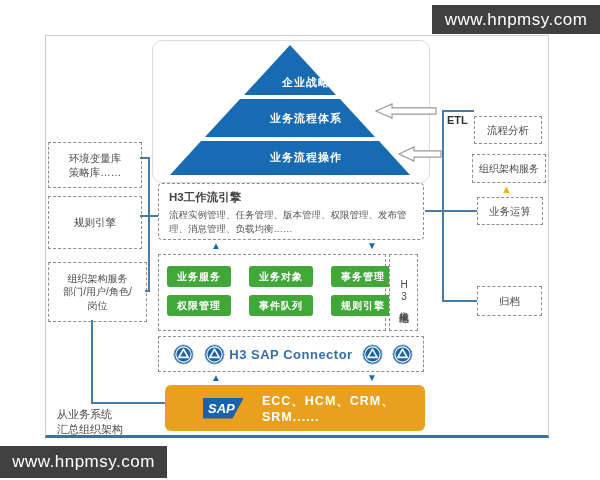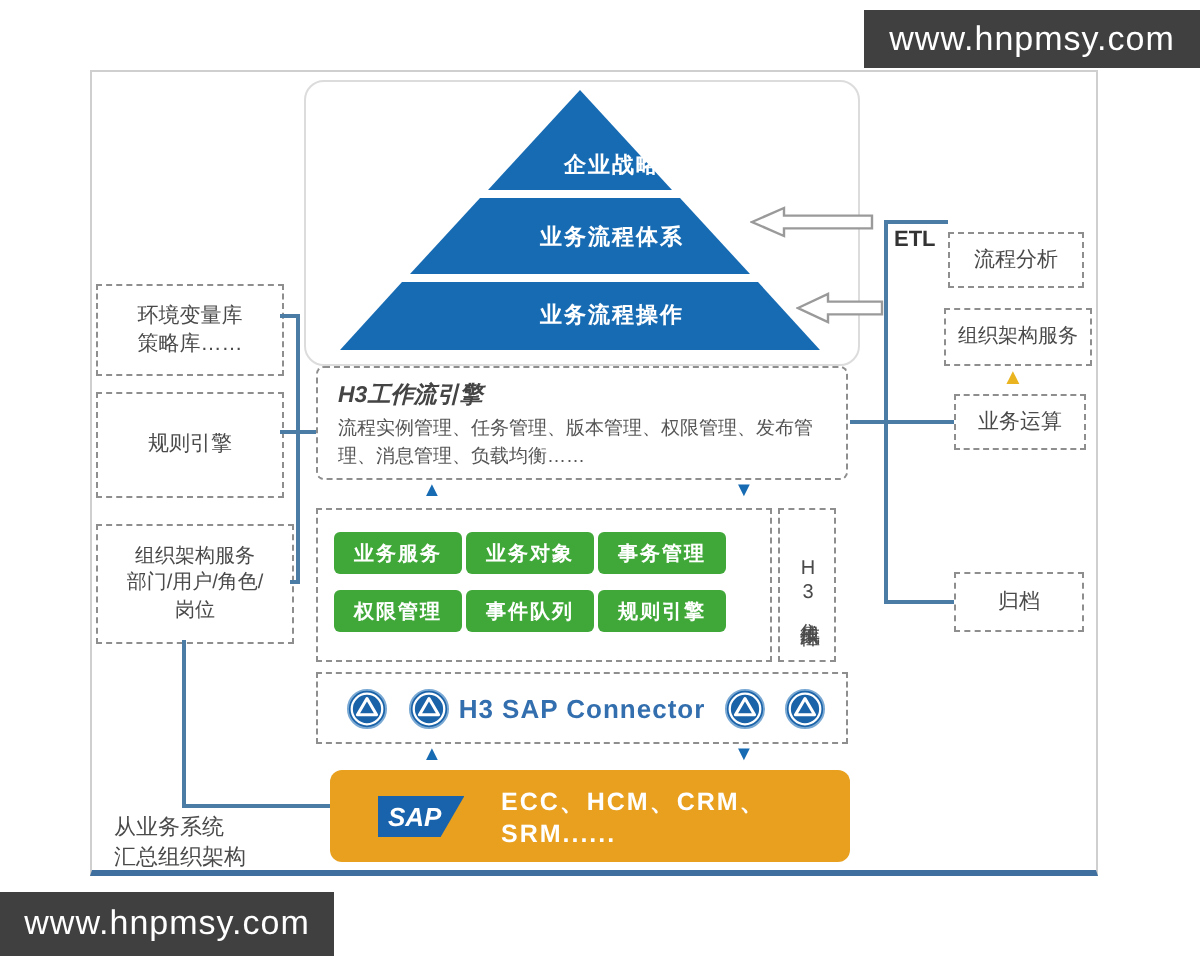--- a/index.html
+++ b/index.html
@@ -26,36 +26,36 @@
   .dashedbox{
     border:1px dashed #8e8e8e;color:#4a4a4a;background:#fff;
     display:flex;align-items:center;justify-content:center;text-align:center;
     white-space:pre-line;line-height:1.35;
   }
   .line{background:#4a7ca6;}
   .tri{color:#176bb3;font-size:10px;line-height:10px;}
   .tri-y{color:#e9b41f;font-size:11px;line-height:11px;}
   .engine{left:158px;top:183px;width:266px;height:57px;border:1px dashed #8e8e8e;border-radius:4px;
     padding:6px 10px;box-sizing:border-box;background:#fff;}
-  .engine .t{font-size:11.5px;font-weight:bold;color:#444;margin-bottom:3px;font-style:italic;}
+  .engine .t{font-size:11.5px;font-weight:bold;color:#444;margin-bottom:3px;}
   .engine .b{font-size:9.5px;color:#555;line-height:1.5;}
   .green-wrap{left:158px;top:254px;width:228px;height:77px;border:1px dashed #8e8e8e;box-sizing:border-box;
-    display:grid;grid-template-columns:repeat(3,64px);grid-auto-rows:21px;gap:8px 2px;
+    display:grid;grid-template-columns:repeat(3,64px);grid-auto-rows:21px;gap:8px 18px;
     padding:11px 0 0 8px;background:#fff;}
   .gcell{background:#3fa838;border-radius:3px;color:#fff;font-size:10px;font-weight:bold;
     display:flex;align-items:center;justify-content:center;letter-spacing:1px;}
   .sidebox{left:389px;top:254px;width:29px;height:77px;border:1px dashed #8e8e8e;box-sizing:border-box;
     display:flex;align-items:center;justify-content:center;background:#fff;}
   .sidebox span{writing-mode:vertical-rl;text-orientation:upright;font-size:10px;color:#4a4a4a;letter-spacing:1px;}
   .connector{left:158px;top:336px;width:266px;height:36px;border:1px dashed #8e8e8e;box-sizing:border-box;background:#fff;}
   .conn-label{position:absolute;left:0;top:0;width:100%;height:100%;display:flex;align-items:center;justify-content:center;
     color:#336fae;font-size:13px;font-weight:600;letter-spacing:0.5px;}
   .conn-icon{position:absolute;top:7px;width:21px;height:21px;}
   .sapbar{left:165px;top:385px;width:260px;height:46px;background:#e8a01e;border-radius:6px;
-    display:flex;align-items:center;padding-left:24px;box-sizing:border-box;gap:18px;}
+    display:flex;align-items:center;padding-left:38px;box-sizing:border-box;gap:18px;}
   .saplogo{width:47px;height:21px;background:#1863ac;clip-path:polygon(0 0,100% 0,72% 100%,0 100%);
     color:#fff;font-weight:bold;font-style:italic;font-size:13px;display:flex;align-items:center;padding-left:5px;box-sizing:border-box;}
   .sapsys{color:#fff;font-size:12.5px;font-weight:600;letter-spacing:1px;}
   .etl{font-size:11px;font-weight:bold;color:#333;}
   .note{font-size:11px;color:#4a4a4a;white-space:pre-line;line-height:1.4;}
   .smalltext{font-size:10.5px;}
   .tinytext{font-size:10px;}
 </style>
 </head>
 <body>

